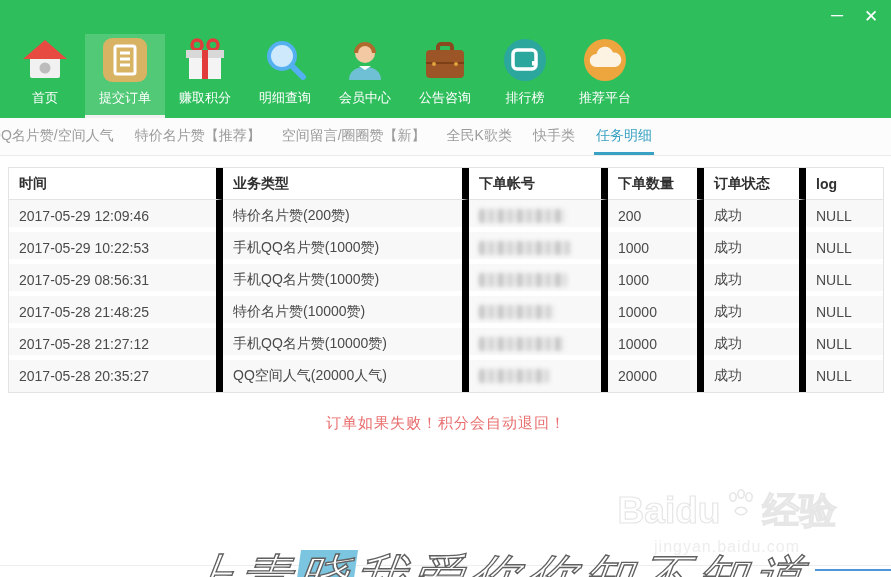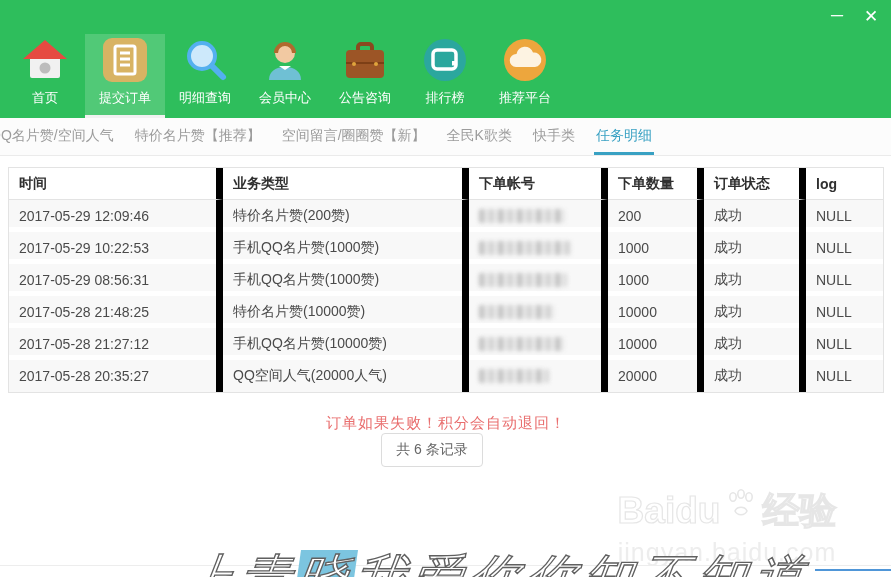--- a/index.html
+++ b/index.html
@@ -46,21 +46,21 @@
   .notice-row{position:absolute;top:404px;left:8px;width:876px;display:flex;
     justify-content:space-between;align-items:center;flex-direction:column;}
   .notice{color:#e96e6e;font-size:15px;letter-spacing:1px;padding-top:10px;}
   .badge{border:1px solid #dcdcdc;border-radius:4px;padding:7px 14px;color:#666;
     font-size:14px;background:#fff;margin-right:28px;}
   
   .baidu-mark{position:absolute;top:486px;left:592px;width:270px;text-align:center;pointer-events:none;}
   .baidu-line1{display:flex;align-items:center;justify-content:center;gap:4px;
     font-size:37px;font-weight:bold;color:#fff;text-align:center;-webkit-text-stroke:1.2px #e6e6e6;}
   .baidu-line1 .paw{width:34px;height:34px;margin-top:-14px;}
-  .baidu-url{font-size:25px;color:#ededed;margin-top:2px;letter-spacing:1px;}
+  .baidu-url{font-size:16px;color:#ededed;margin-top:2px;letter-spacing:1px;}
   
   .bottom-text{position:absolute;top:545px;left:183px;font-size:50px;font-style:italic;
     white-space:nowrap;color:#fff;-webkit-text-stroke:1.4px #606060;letter-spacing:7px;
     transform:skewX(-8deg);pointer-events:none;}
   .bottom-text .hl{background:#7cc5e0;}
   .footer-line{position:absolute;top:565px;left:0;width:891px;border-top:1px solid #ededed;}
   .blue-line{position:absolute;top:569px;left:815px;width:76px;height:2px;background:#4f96d8;}
 </style>
 </head>
 <body>
@@ -90,20 +90,32 @@
           <rect x="2" y="2" width="44" height="44" rx="9" fill="#d8b363"></rect>
           <rect x="14" y="10" width="20" height="28" rx="2" fill="none" stroke="#fff" stroke-width="3"></rect>
           <line x1="19" y1="17" x2="29" y2="17" stroke="#fff" stroke-width="3"></line>
           <line x1="19" y1="23" x2="29" y2="23" stroke="#fff" stroke-width="3"></line>
           <line x1="19" y1="29" x2="29" y2="29" stroke="#fff" stroke-width="3"></line>
         </svg>
       </span>
       <span class="lbl">提交订单</span>
     </div>
 
+    <div class="nav-item">
+      <span class="icon">
+        <svg viewBox="0 0 48 48" width="48" height="48">
+          <circle cx="16" cy="9" r="5" fill="none" stroke="#e23b3b" stroke-width="3.5"></circle>
+          <circle cx="32" cy="9" r="5" fill="none" stroke="#e23b3b" stroke-width="3.5"></circle>
+          <rect x="8" y="22" width="32" height="21" fill="#f4f4f4"></rect>
+          <rect x="5" y="14" width="38" height="8" fill="#d8d8d8"></rect>
+          <rect x="21" y="14" width="6" height="29" fill="#e23b3b"></rect>
+        </svg>
+      </span>
+      <span class="lbl">赚取积分</span>
+    </div>
 
     <div class="nav-item">
       <span class="icon">
         <svg viewBox="0 0 48 48" width="48" height="48">
           <circle cx="21" cy="20" r="13" fill="#cde9fb" stroke="#54b0ef" stroke-width="4"></circle>
           <line x1="31" y1="30" x2="42" y2="41" stroke="#54b0ef" stroke-width="6" stroke-linecap="round"></line>
         </svg>
       </span>
       <span class="lbl">明细查询</span>
     </div>
@@ -237,21 +249,20 @@
         <div class="blur-block"></div>
       </div>
     <div class="cell">20000</div>
     <div class="cell">成功</div>
     <div class="cell">NULL</div>
   </div>
 </div>
 
 <div class="notice-row">
   <div class="notice">订单如果失败！积分会自动退回！</div>
-  <div class="badge">共 6 条记录</div>
 </div>
 
 <div class="baidu-mark">
   <div class="baidu-line1">
     <span>Baidu</span>
     <span class="paw">
       <svg viewBox="0 0 34 34" width="34" height="34">
         <ellipse cx="9" cy="10" rx="3.2" ry="4.2" fill="none" stroke="#e6e6e6" stroke-width="1.6"></ellipse>
         <ellipse cx="17" cy="7" rx="3.2" ry="4.2" fill="none" stroke="#e6e6e6" stroke-width="1.6"></ellipse>
         <ellipse cx="25" cy="10" rx="3.2" ry="4.2" fill="none" stroke="#e6e6e6" stroke-width="1.6"></ellipse>

